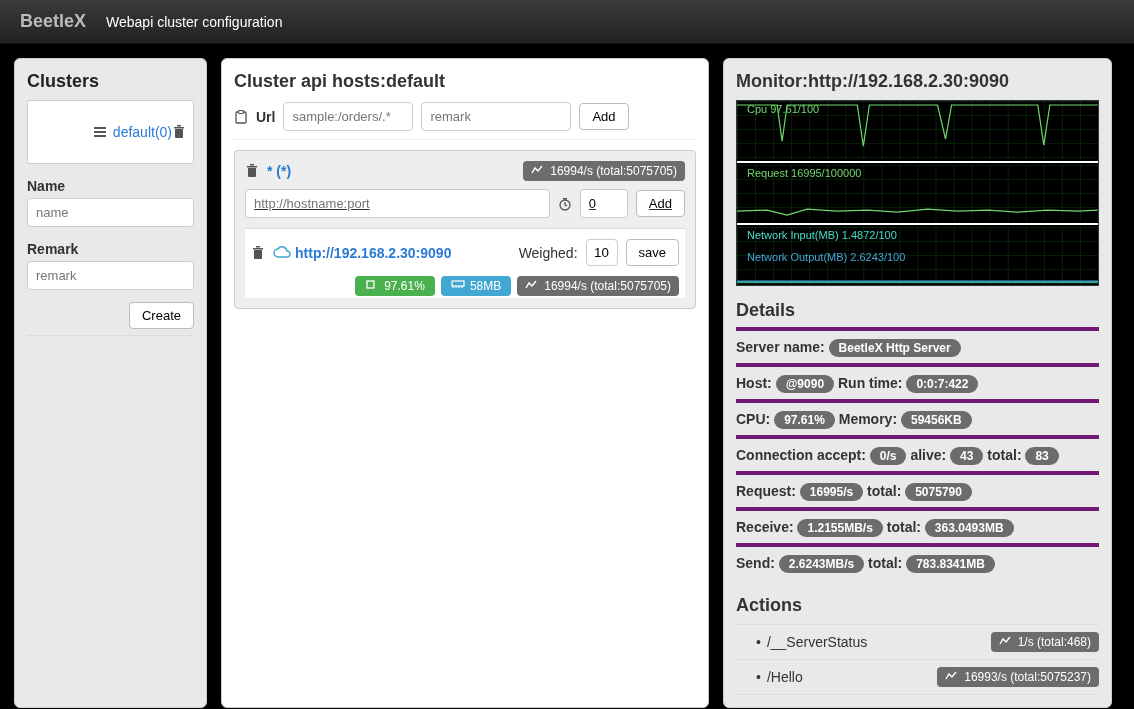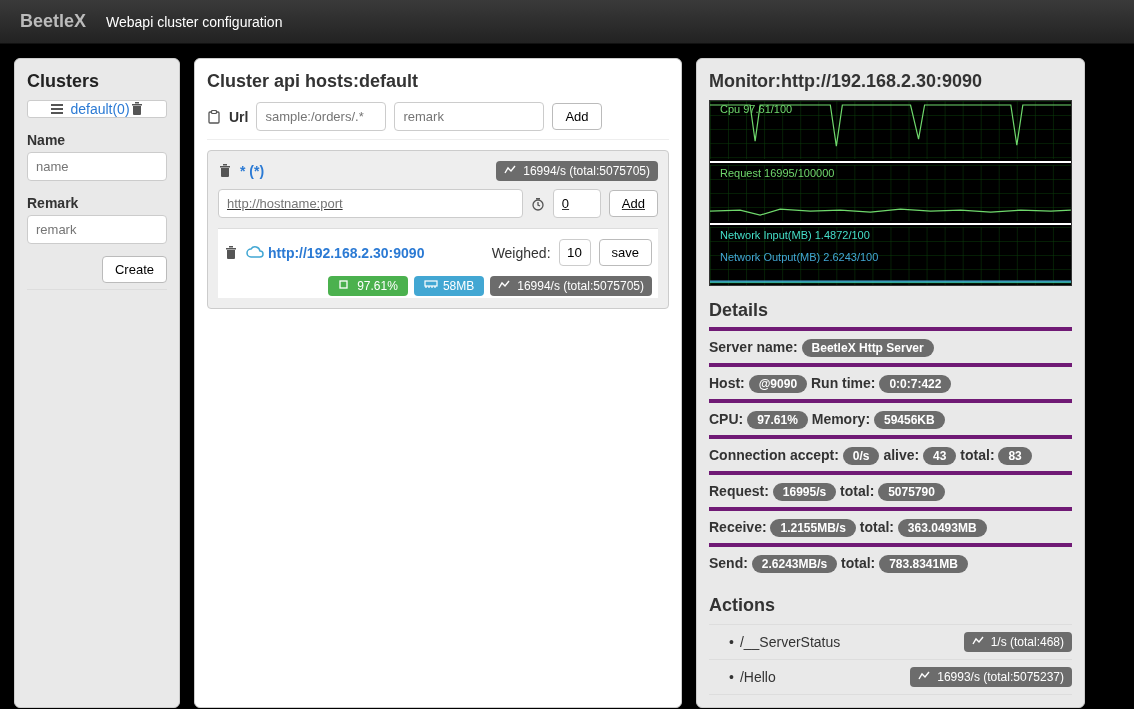--- a/index.html
+++ b/index.html
@@ -24,36 +24,36 @@
 .brand { color: #bbb; font-size: 18px; font-weight: 600; margin-right: 20px; }
 .nav-link { color: #fff; font-size: 14px; }
 .layout { display: flex; gap: 14px; padding: 14px; }
 
 .panel {
   background: #e9e9e9;
   border: 1px solid #ccc;
   border-radius: 6px;
   padding: 12px;
 }
-.panel-left { width: 166px; }
+.panel-left { width: 193px; }
 .panel-mid  { width: 488px; background: #fff; }
 .panel-right{ width: 389px; }
 
 h3.section-title { font-size: 18px; font-weight: 700; margin-bottom: 8px; color:#222; }
 h3.section-title-mid { font-size: 18px; font-weight:700; margin-bottom: 8px; }
 hr { border: none; border-top: 1px solid #ddd; margin: 6px 0 10px; }
 
 .cluster-row {
   background: #fff;
   border: 1px solid #ccc;
   border-radius: 3px;
-  padding: 0 7px;
+  padding: 23px 7px;
   display:flex;
   align-items:center;
-  justify-content: center;
+  justify-content: flex-end;
 }
 .cluster-row .link { color: #2b7ad4; }
 .cluster-row .left { display:flex; align-items:center; gap:6px;}
 .small-icon { width:14px; height:14px; display:inline-block; }
 .trash-icon svg, .clipboard-icon svg, .timer-icon svg, .chart-icon svg, .mem-icon svg { display:block; }
 
 .form-label { font-weight:700; margin-top: 14px; margin-bottom:4px; display:block; }
 .form-input {
   width:100%;
   padding:6px 8px;

